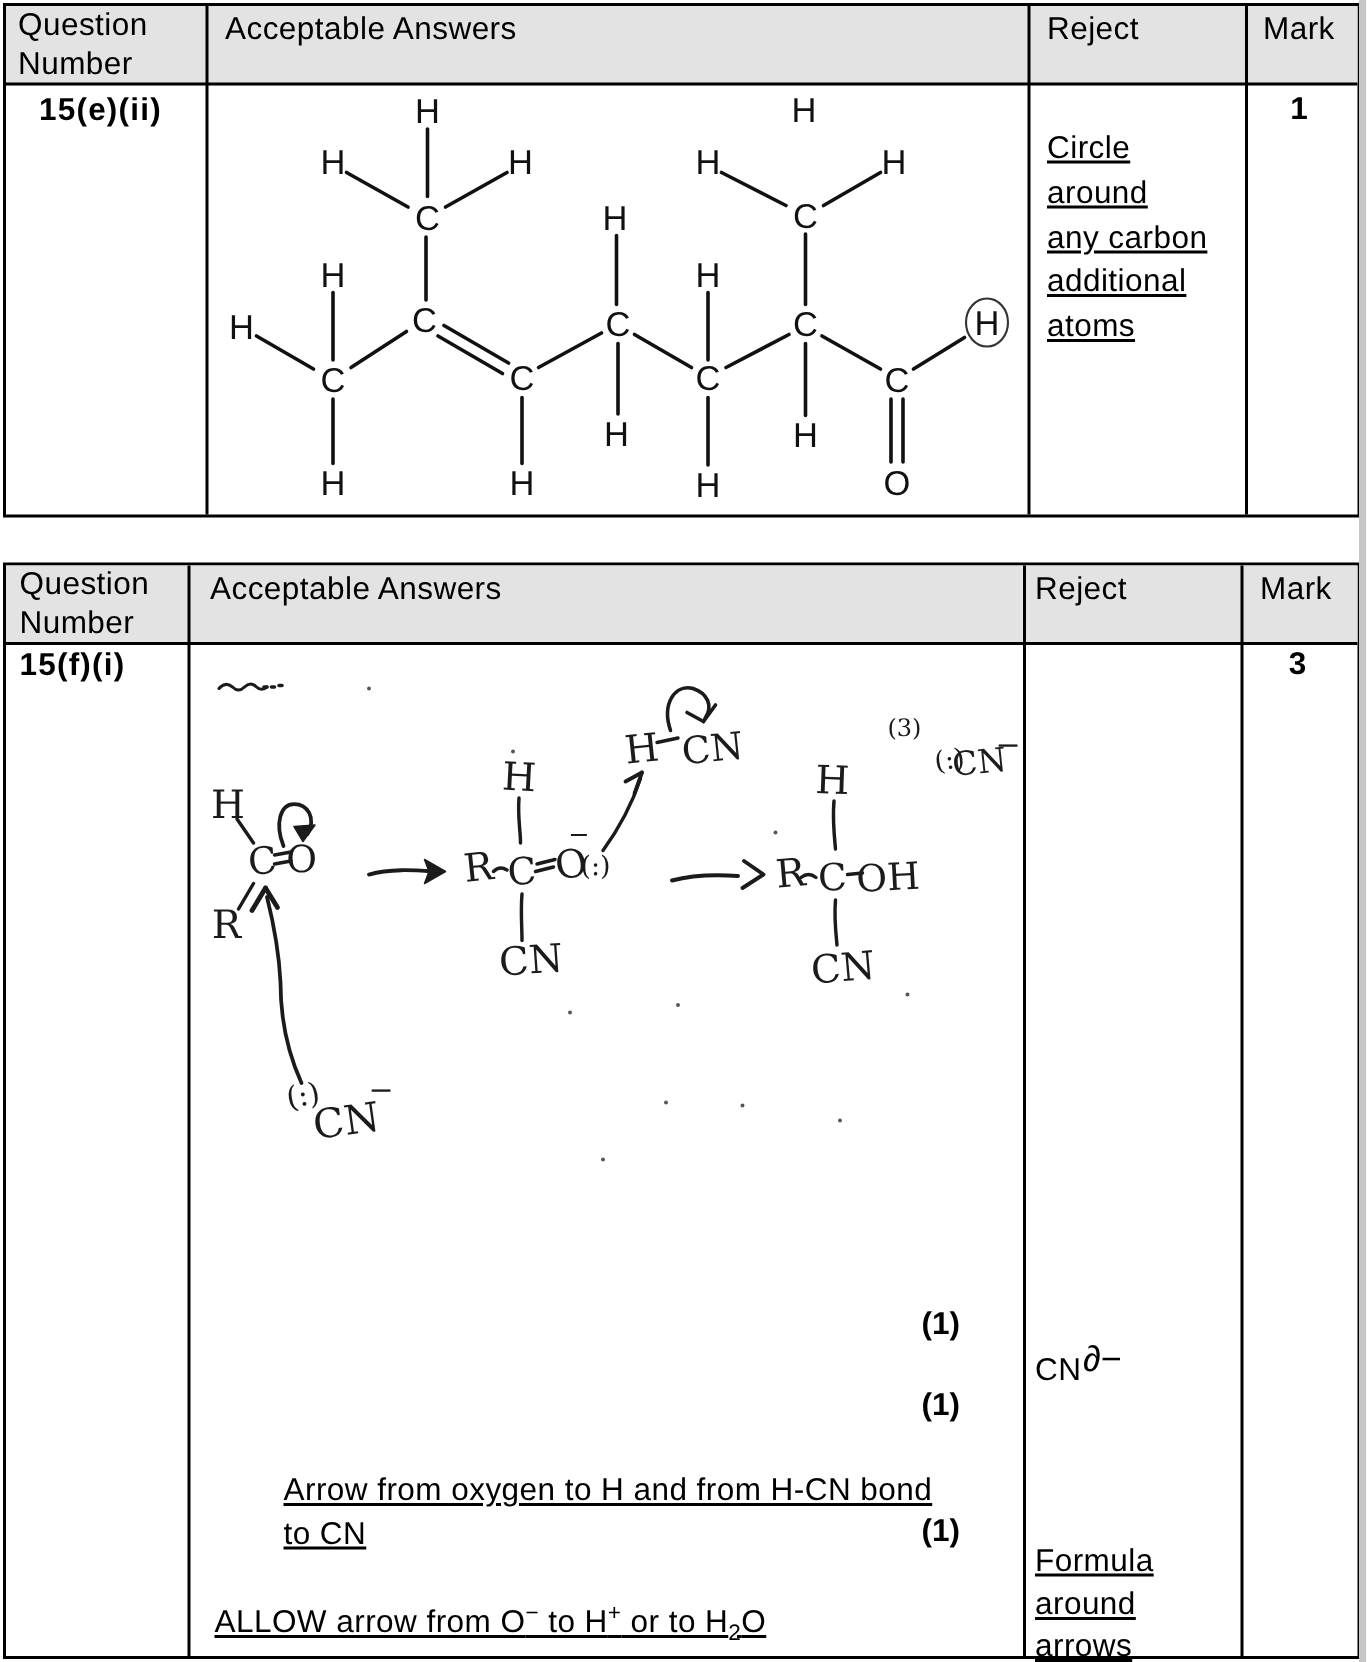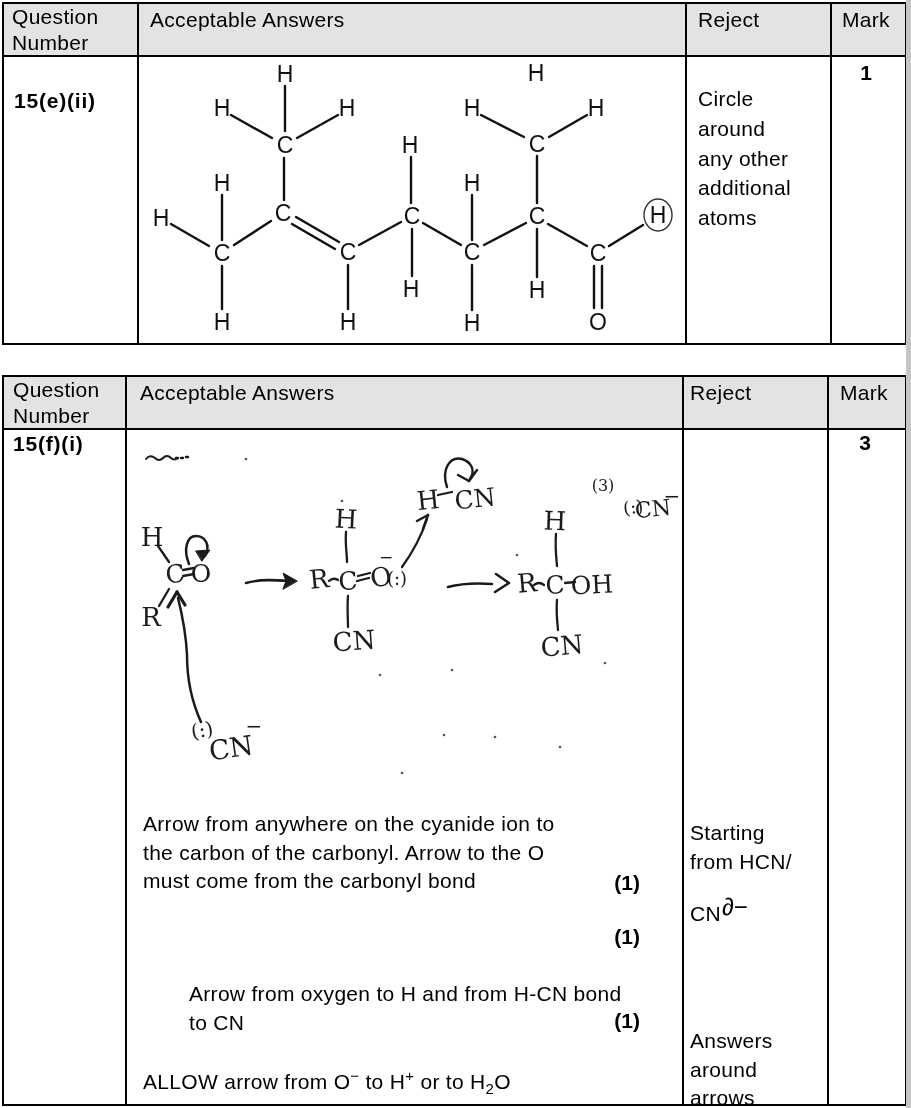--- a/index.html
+++ b/index.html
@@ -5,21 +5,21 @@
   html,body{margin:0;padding:0;background:#ffffff;}
   #page{position:relative;width:911px;height:1108px;background:#ffffff;overflow:hidden;
         font-family:"Liberation Sans",sans-serif;color:#000;}
   .tbl{position:absolute;border:2px solid #000;box-sizing:border-box;background:#fff;}
   .thead{position:absolute;left:0;top:0;right:0;background:#e3e3e3;border-bottom:2px solid #000;}
   .vline{position:absolute;top:0;bottom:0;width:2px;background:#000;}
   .txt{position:absolute;white-space:pre;letter-spacing:0.3px;font-size:21px;line-height:25.5px;}
   .wrap2{white-space:normal;width:122px;}
   .bold{font-weight:bold;letter-spacing:0.8px;}
   .lines{position:absolute;font-size:21px;letter-spacing:0.3px;}
-  .lines div{white-space:pre;}
+  .lines div{white-space:pre;text-decoration:underline;}
   .marknum{position:absolute;font-weight:bold;font-size:21px;text-align:center;}
   .ansline{white-space:pre;}
   .inlmark{position:absolute;width:85px;text-align:right;font-weight:bold;font-size:21px;white-space:pre;}
   sup.dsup{font-size:24px;position:relative;top:2px;left:1px;letter-spacing:0;}
   sub.ssub{font-size:15px;}
   sup.ssup{font-size:15px;}
   #art{position:absolute;left:0;top:0;pointer-events:none;}
   .edge{position:absolute;background:#c6c6c6;}
   text.atom{font-family:"Liberation Sans",sans-serif;fill:#111;}
   text.hw{font-family:"DejaVu Serif",serif;fill:#1b1b1b;}
@@ -33,71 +33,62 @@
     <div class="thead" style="height:51px;"></div>
     <div class="vline" style="left:133px;"></div>
     <div class="vline" style="left:681px;"></div>
     <div class="vline" style="left:826px;"></div>
   </div>
   <div class="txt wrap2" style="left:12px;top:4px;">Question Number</div>
   <div class="txt" style="left:150px;top:7px;">Acceptable Answers</div>
   <div class="txt" style="left:698px;top:7px;">Reject</div>
   <div class="txt" style="left:842px;top:7px;">Mark</div>
 
-  <div class="txt bold" style="left:14px;top:61px;margin-top:27px;">15(e)(ii)</div>
+  <div class="txt bold" style="left:26px;top:61px;">15(e)(ii)</div>
   <div class="marknum" style="left:830px;top:61px;width:72px;">1</div>
 
   <div class="lines" style="left:698px;top:84px;line-height:29.8px;">
     <div>Circle</div>
     <div>around</div>
-    <div>any other</div>
+    <div>any carbon</div>
     <div>additional</div>
     <div>atoms</div>
   </div>
 
   <div class="tbl" style="left:2px;top:375px;width:905px;height:731px;">
     <div class="thead" style="height:51px;"></div>
     <div class="vline" style="left:121px;"></div>
     <div class="vline" style="left:678px;"></div>
     <div class="vline" style="left:823px;"></div>
   </div>
   <div class="txt wrap2" style="left:13px;top:377px;">Question Number</div>
   <div class="txt" style="left:140px;top:380px;">Acceptable Answers</div>
   <div class="txt" style="left:690px;top:380px;">Reject</div>
   <div class="txt" style="left:840px;top:380px;">Mark</div>
 
   <div class="txt bold" style="left:13px;top:431px;text-align:right;">15(f)(i)</div>
   <div class="marknum" style="left:827px;top:431px;width:76px;">3</div>
 
-  <div class="lines" style="left:143px;top:810px;line-height:28.5px;">
-    <div class="ansline">Arrow from anywhere on the cyanide ion to</div>
-    <div class="ansline">the carbon of the carbonyl. Arrow to the O</div>
-    <div class="ansline">must come from the carbonyl bond</div>
-  </div>
   <div class="inlmark" style="left:555px;top:871px;">(1)</div>
 
   <div class="inlmark" style="left:555px;top:925px;">(1)</div>
 
   <div class="lines" style="left:143px;top:980px;line-height:28.5px;margin-left:46px;">
     <div class="ansline">Arrow from oxygen to H and from H-CN bond</div>
     <div class="ansline">to CN</div>
   </div>
   <div class="inlmark" style="left:555px;top:1009px;">(1)</div>
 
   <div class="lines" style="left:143px;top:1062px;line-height:28.5px;">
     <div class="ansline"><span>ALLOW arrow from O</span><sup class="ssup">−</sup><span> to H</span><sup class="ssup">+</sup><span> or to H</span><sub class="ssub">2</sub><span>O</span></div>
   </div>
 
-  <div class="lines" style="left:690px;top:819px;line-height:28.5px;">
-    <div>Starting</div>
-    <div>from HCN/</div>
-  </div>
   <div class="txt" style="left:690px;top:892px;"><span>CN</span><sup class="dsup">∂−</sup></div>
   <div class="lines" style="left:690px;top:1027px;line-height:28.5px;">
-    <div>Answers</div>
+    <div>Formula</div>
     <div>around</div>
     <div>arrows</div>
   </div>
 
   <svg id="art" width="911" height="1108" viewBox="0 0 911 1108">
       <line x1="285" y1="86" x2="285" y2="131" stroke="#111" stroke-width="2.4" stroke-linecap="round"></line>
       <line x1="231" y1="115" x2="272" y2="138" stroke="#111" stroke-width="2.4" stroke-linecap="round"></line>
       <line x1="338" y1="115" x2="297" y2="138" stroke="#111" stroke-width="2.4" stroke-linecap="round"></line>
       <line x1="284" y1="158" x2="284" y2="200" stroke="#111" stroke-width="2.4" stroke-linecap="round"></line>
       <line x1="271" y1="221" x2="234" y2="245" stroke="#111" stroke-width="2.4" stroke-linecap="round"></line>

